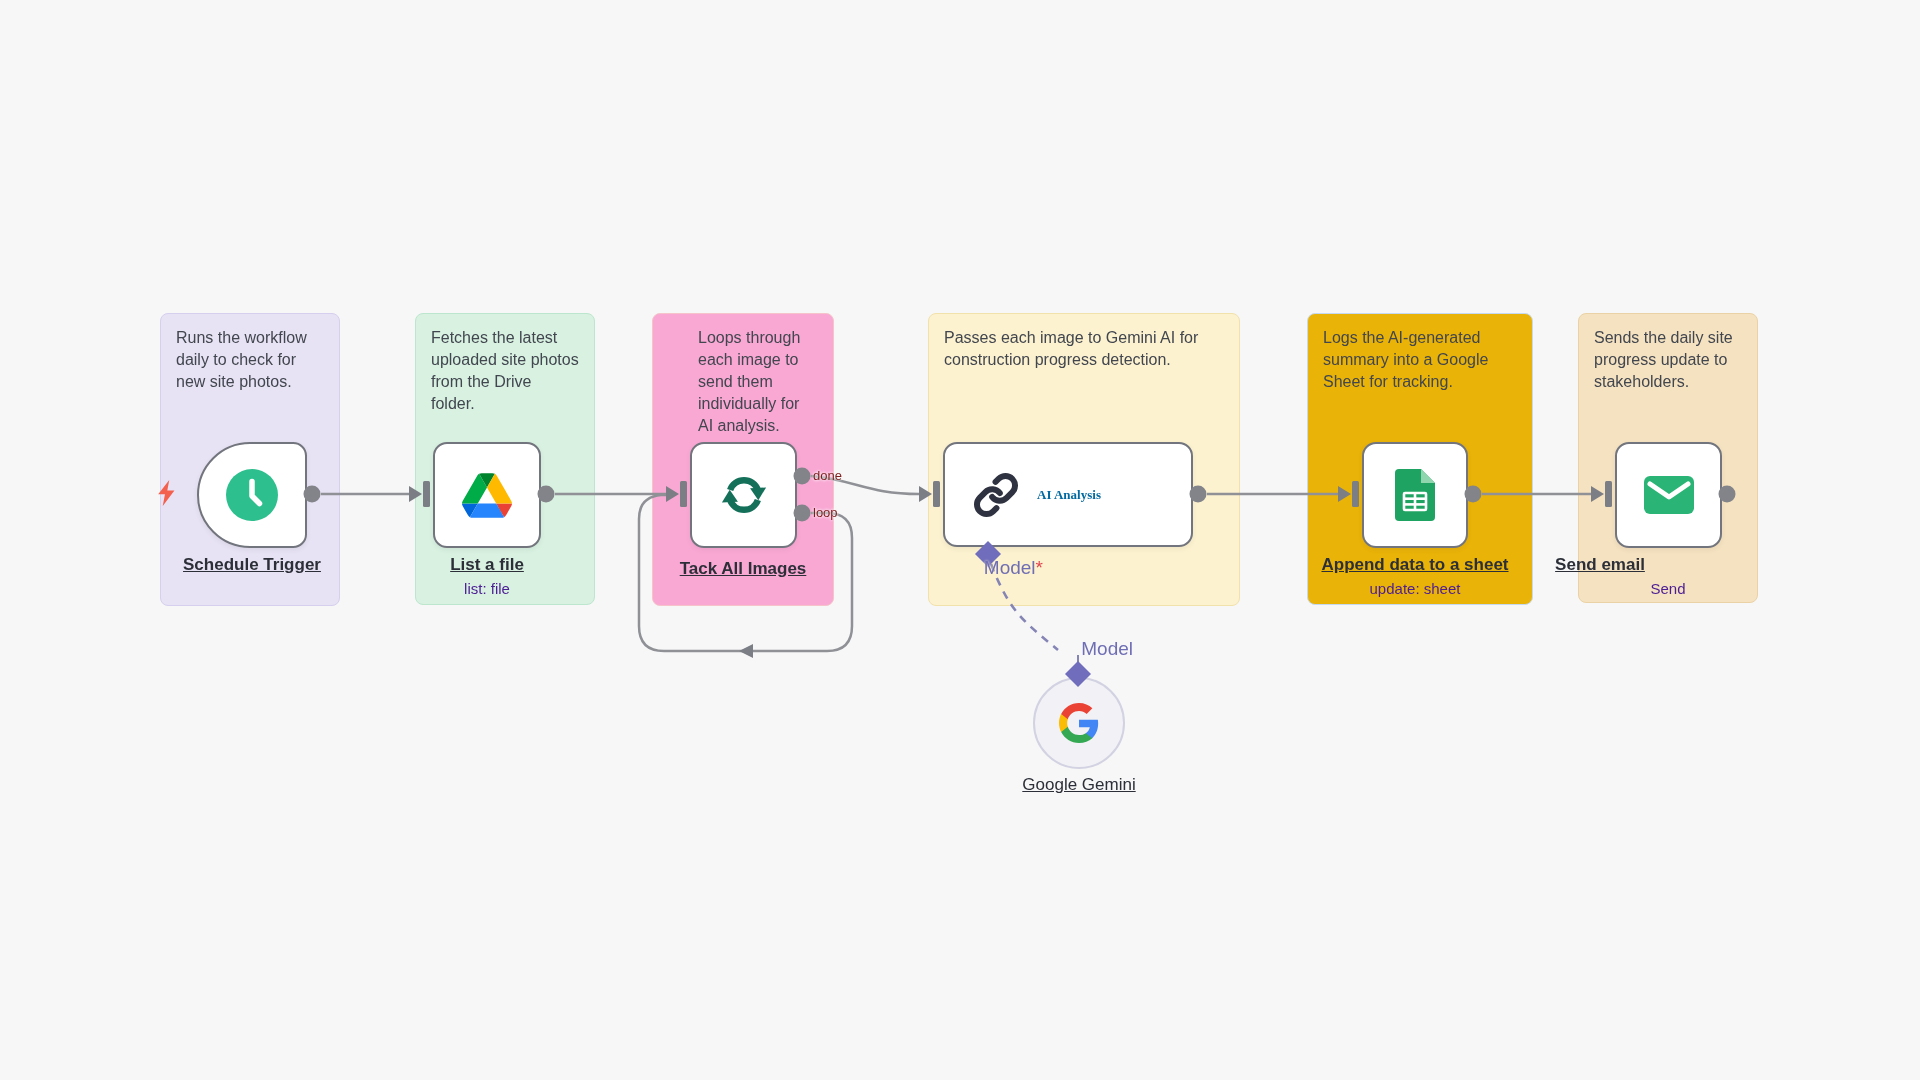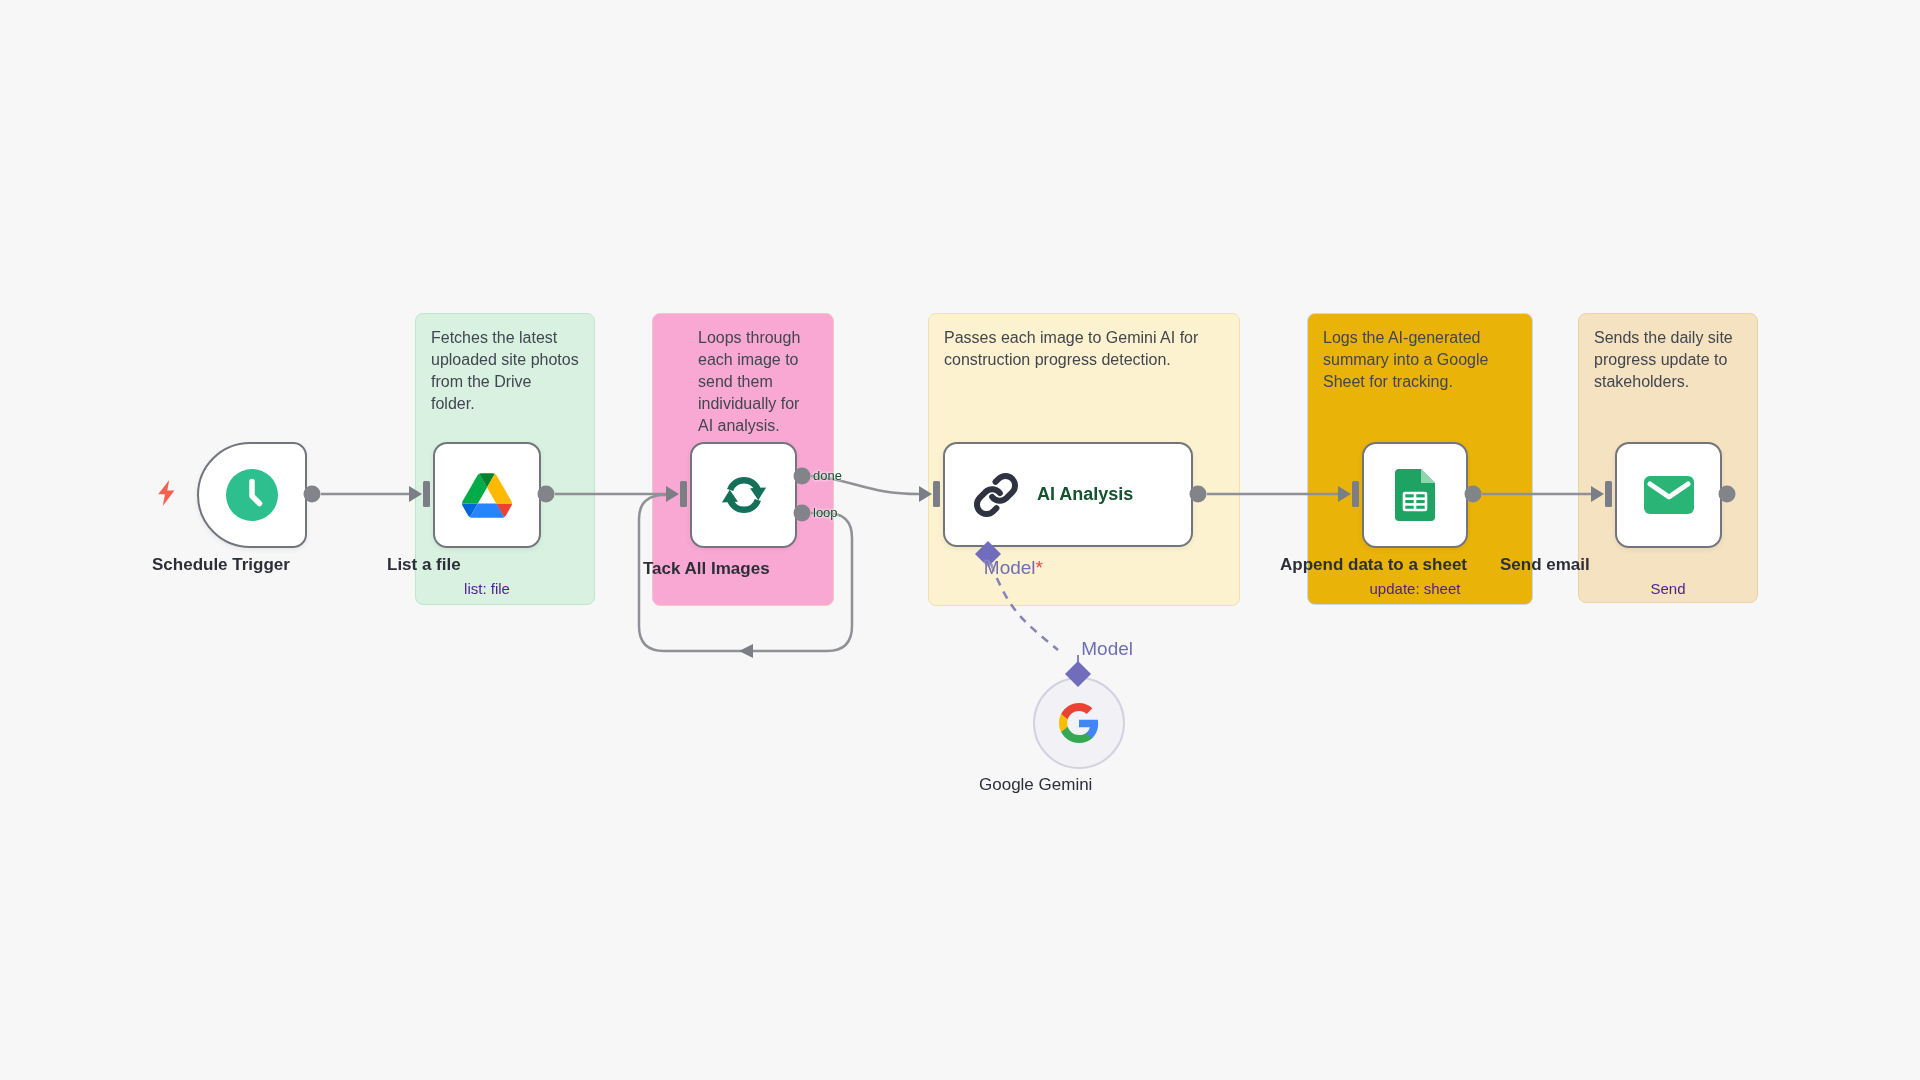--- a/index.html
+++ b/index.html
@@ -20,55 +20,58 @@
         box-sizing:border-box;display:flex;align-items:center;justify-content:center;
         box-shadow:0 2px 5px rgba(60,60,70,0.08);}
   #node-schedule{left:197px;top:442px;width:110px;height:106px;border-radius:54px 14px 14px 54px;}
   #node-list    {left:433px;top:442px;width:108px;height:106px;}
   #node-tack    {left:690px;top:442px;width:107px;height:106px;}
   #node-ai      {left:943px;top:442px;width:250px;height:105px;justify-content:flex-start;padding-left:28px;gap:18px;}
   #node-append  {left:1362px;top:442px;width:106px;height:106px;}
   #node-send    {left:1615px;top:442px;width:107px;height:106px;}
   #node-gemini  {left:1033px;top:677px;width:92px;height:92px;border-radius:50%;
                  background:#f2f2f6;border:2px solid #d2d2e2;box-shadow:none;}
-  .node-inline-label{font-size:18px;font-weight:600;color:#14532d;}
-
-  
-  .nlabel{position:absolute;text-align:left;font-size:17px;font-weight:600;color:#2c2f38;}
+  .node-inline-label{font-size:13px;font-weight:600;color:#0369a1;font-family:Liberation Serif, serif;}
+
+  
+  .nlabel{position:absolute;text-align:center;font-size:17px;font-weight:600;color:#2c2f38;text-decoration:underline;}
   .nsub{position:absolute;text-align:center;font-size:15px;font-weight:400;color:#4c1d95;}
   #label-schedule{left:152px;top:555px;width:200px;}
   #label-list{left:387px;top:555px;width:200px;}
   #sub-list{left:387px;top:580px;width:200px;}
   #label-tack{left:643px;top:559px;width:200px;}
   #label-append{left:1280px;top:555px;width:270px;}
   #sub-append{left:1280px;top:580px;width:270px;}
   #label-send{left:1500px;top:555px;width:200px;}
   #sub-send{left:1568px;top:580px;width:200px;}
   #label-gemini{left:979px;top:775px;width:200px;font-weight:500;}
 
   
-  .port-label{position:absolute;font-size:13px;color:#14532d;text-shadow:0 0 3px #f7f7f8,0 0 3px #f7f7f8;}
+  .port-label{position:absolute;font-size:13px;color:#7f1d1d;text-shadow:0 0 3px #f7f7f8,0 0 3px #f7f7f8;}
   #label-done{left:813px;top:468px;}
   #label-loop{left:813px;top:505px;}
   .model-label{position:absolute;width:110px;text-align:right;font-size:19px;color:#6f6eb4;
                text-shadow:0 0 3px #fdf2cf;}
   #label-model-req{left:933px;top:557px;}
   #label-model{left:1023px;top:638px;text-shadow:0 0 3px #f7f7f8;}
   .req-mark{color:#e0434f;}
 
   
   #bolt{position:absolute;left:156px;top:480px;width:20px;height:26px;}
   #wires{position:absolute;left:0;top:0;width:1920px;height:1080px;pointer-events:none;}
   .icon{display:flex;align-items:center;justify-content:center;}
 </style>
 </head>
 <body>
 
 <div id="canvas">
 
+  <div class="sticky" id="sticky-schedule">
+    <div>Runs the workflow daily to check for new site photos.</div>
+  </div>
   <div class="sticky" id="sticky-drive">
     <div>Fetches the latest uploaded site photos from the Drive folder.</div>
   </div>
   <div class="sticky" id="sticky-loop">
     <div>Loops through each image to send them individually for AI analysis.</div>
   </div>
   <div class="sticky" id="sticky-gemini">
     <div>Passes each image to Gemini AI for construction progress detection.</div>
   </div>
   <div class="sticky" id="sticky-sheets">

